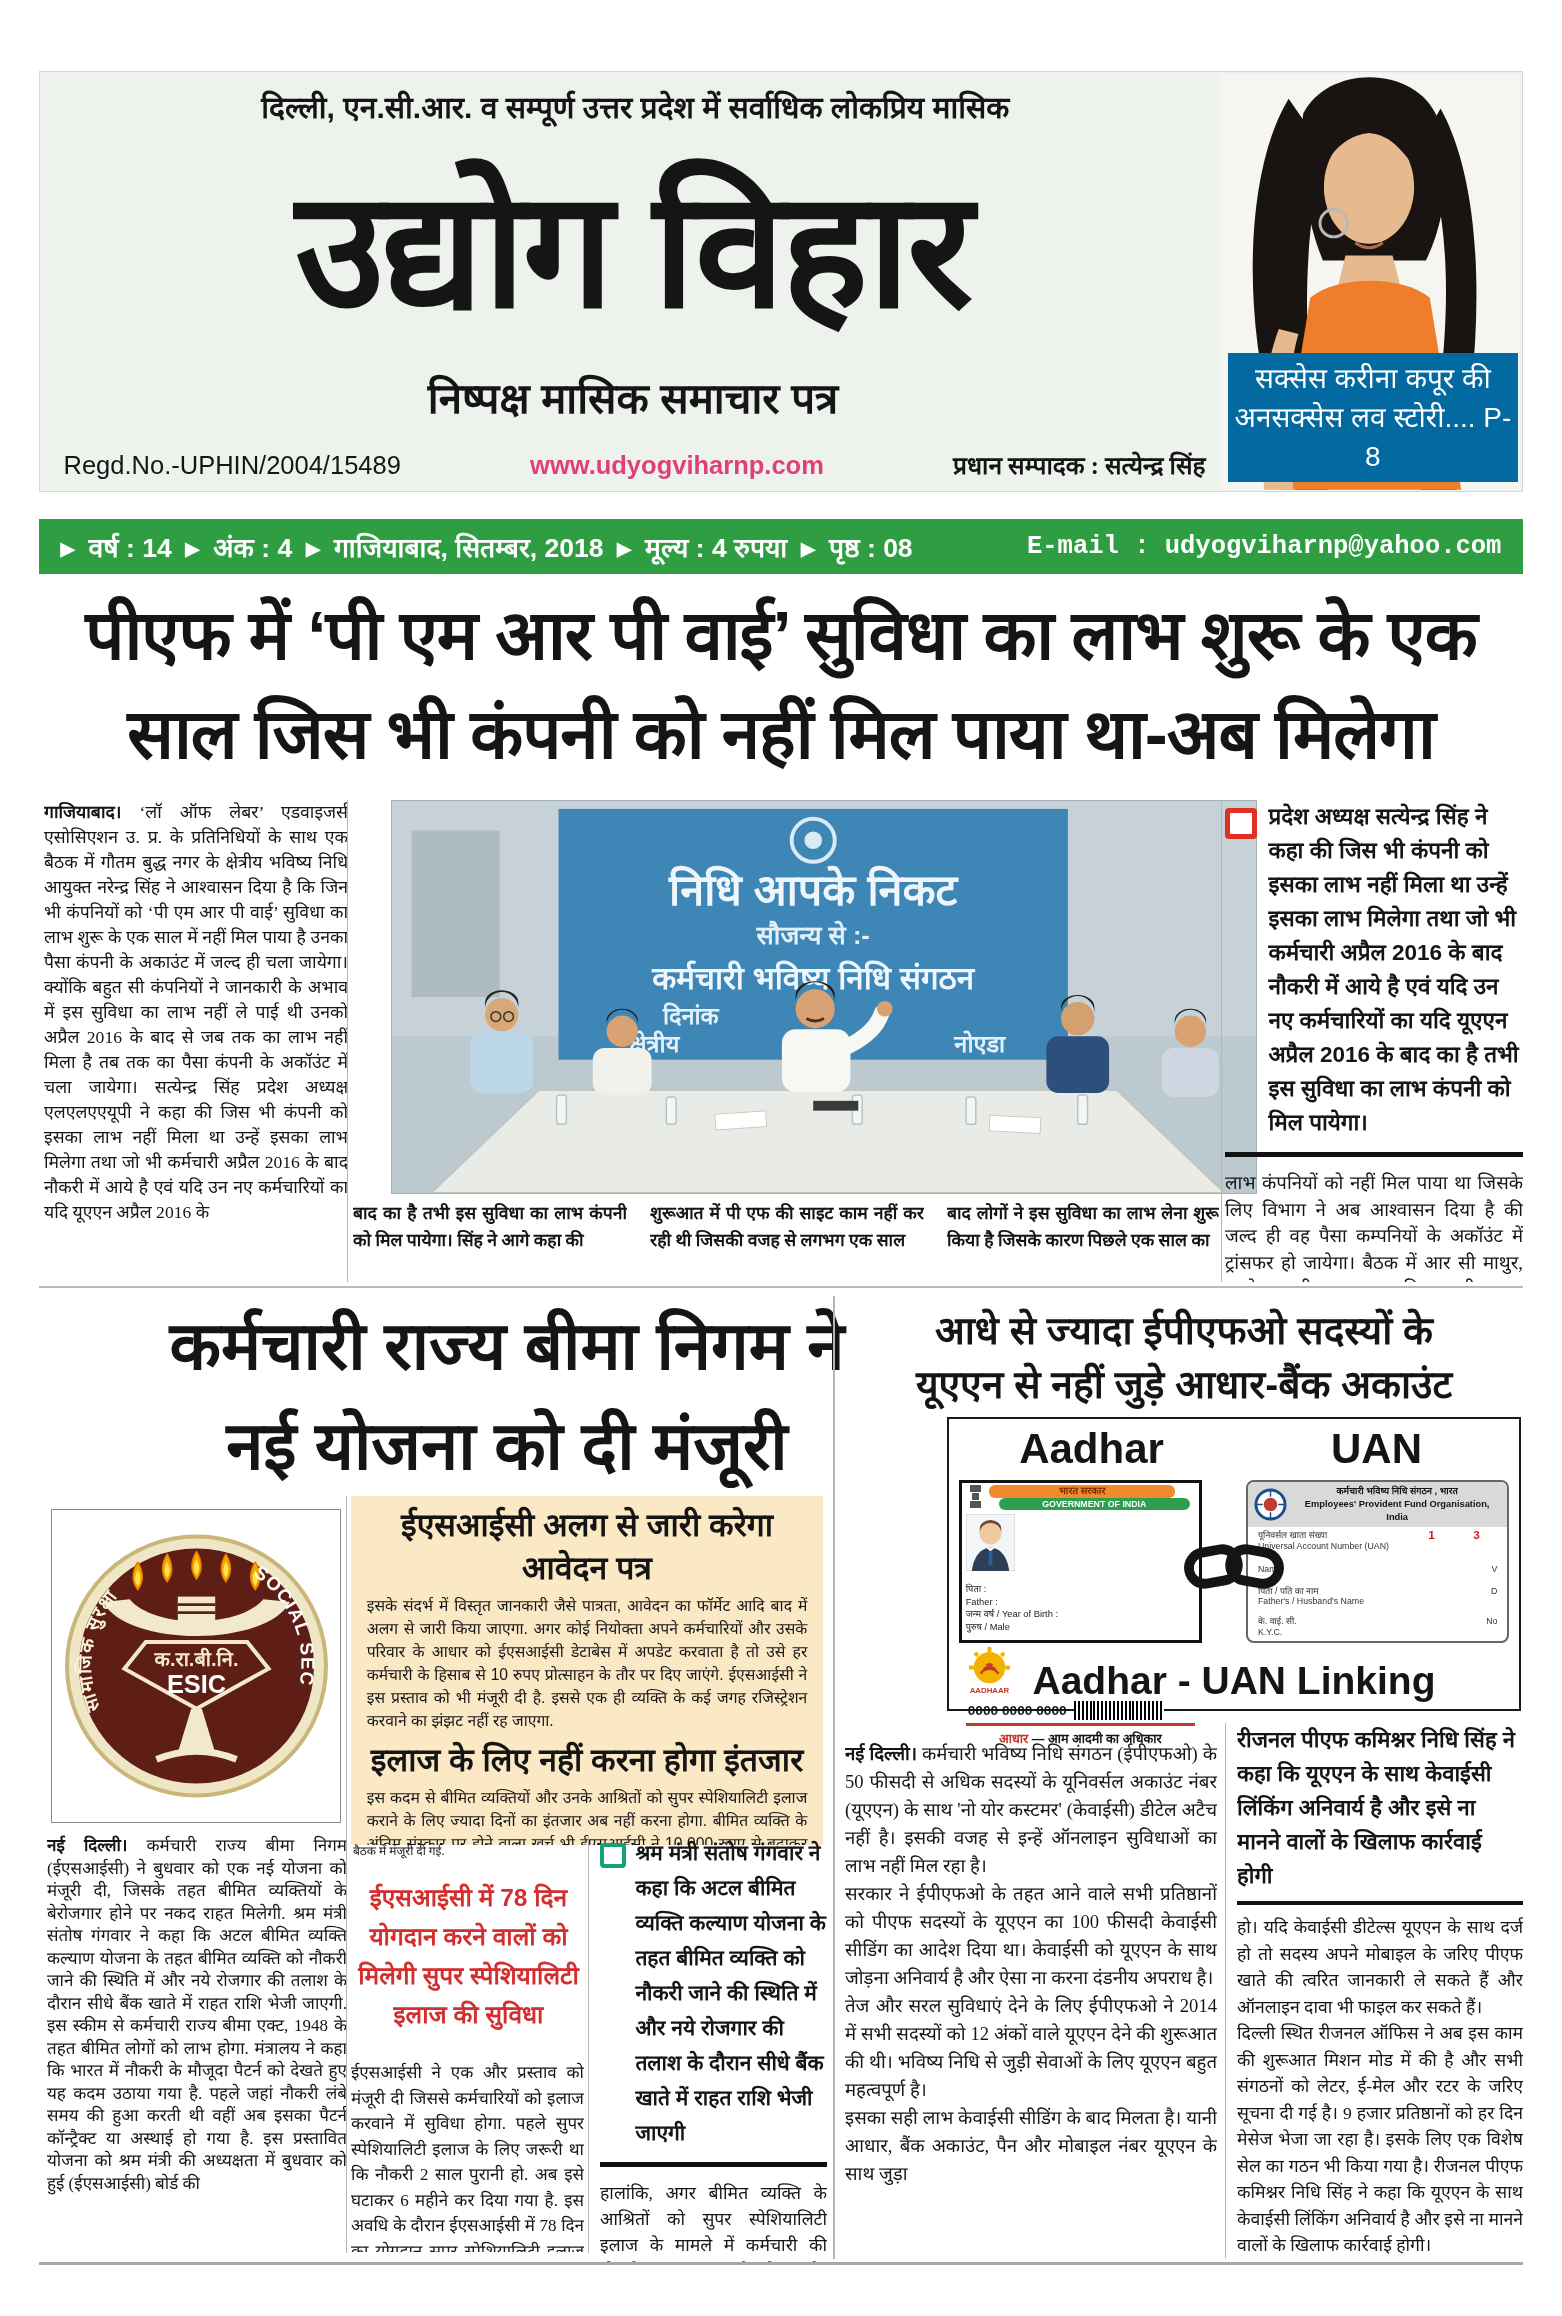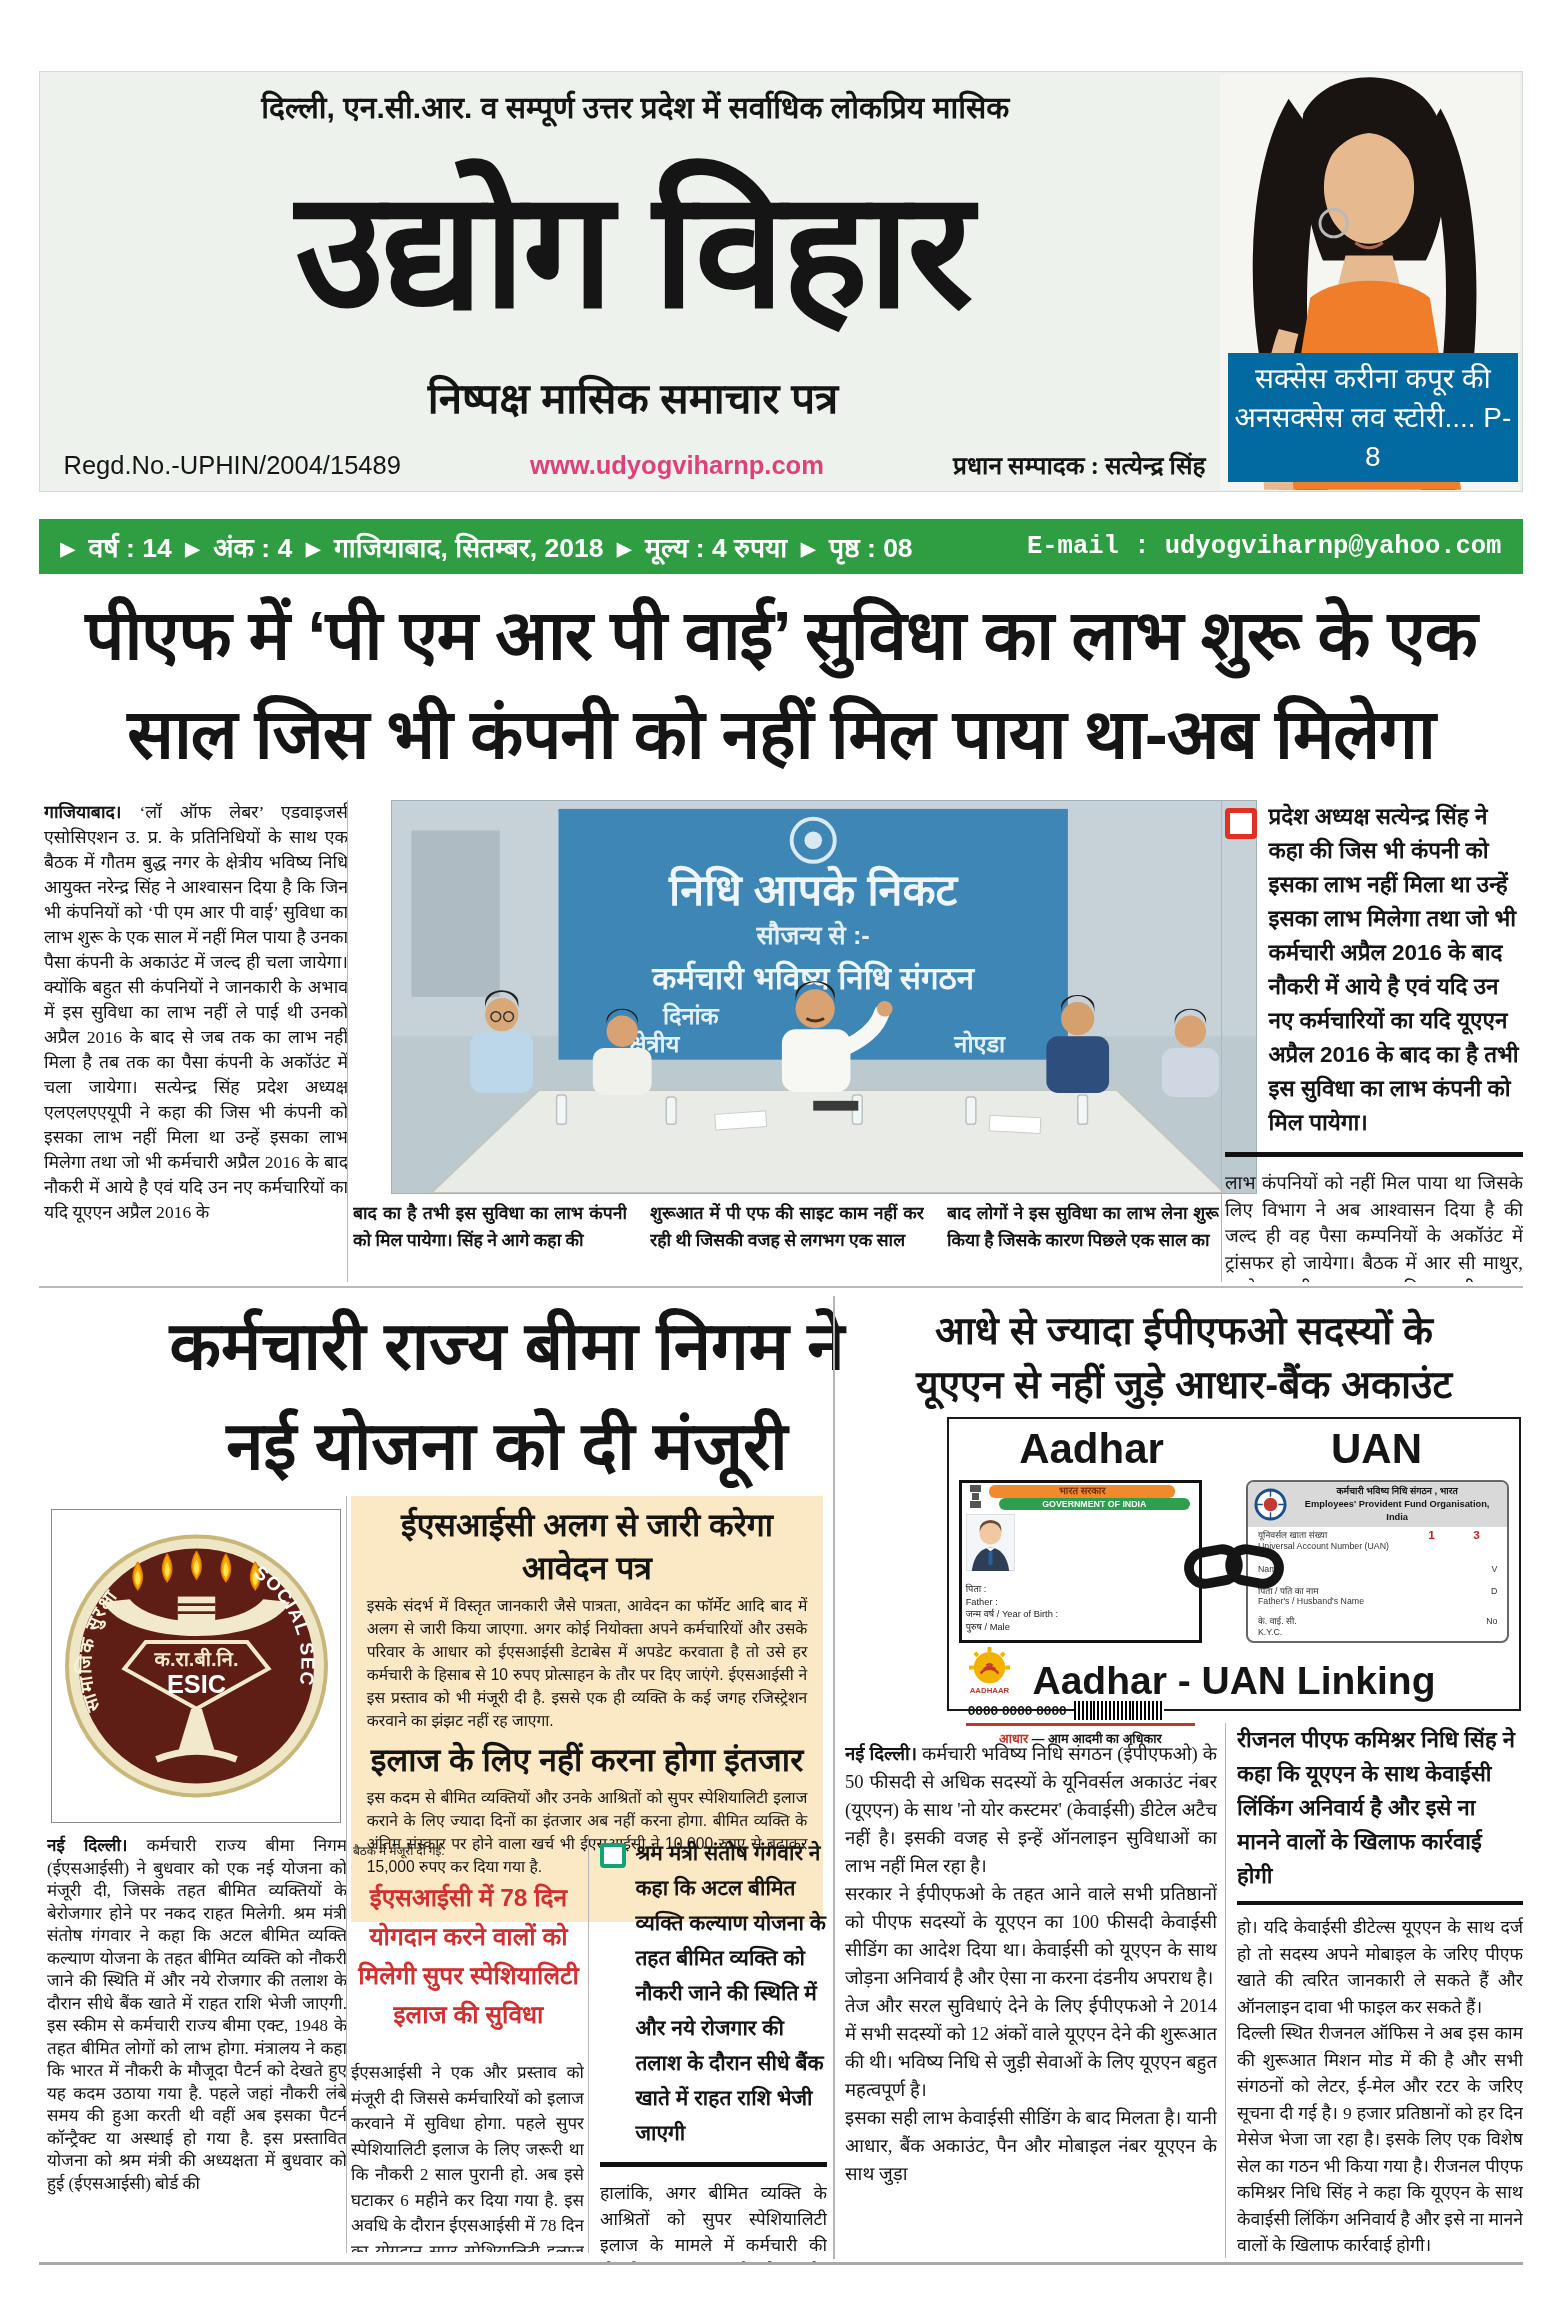--- a/index.html
+++ b/index.html
@@ -52,21 +52,21 @@
 
   .cap{top:1200px;height:82px;font-weight:bold;font-size:17.6px;line-height:26.5px;text-align:justify;overflow:hidden;}
 
   
   .headline2{left:44px;top:1296px;width:926px;text-align:center;font-family:"Liberation Sans",sans-serif;
             font-weight:800;font-size:67px;line-height:100px;}
   .esic-fig{left:51px;top:1509px;width:290px;height:314px;border:1px solid #8a8a8a;background:#fff;
             display:flex;align-items:center;justify-content:center;box-sizing:border-box;}
   .esic-body{left:47px;top:1835px;width:300px;height:416px;font-size:17px;line-height:22.5px;text-align:justify;overflow:hidden;}
 
-  .ybox{left:351px;top:1496px;width:472px;height:426px;background:#fbe8c5;box-sizing:border-box;
+  .ybox{left:351px;top:1496px;width:472px;height:349px;background:#fbe8c5;box-sizing:border-box;
         padding:7.8px 15.7px;overflow:hidden;font-family:"Liberation Sans",sans-serif;}
   .ybox .yh{font-weight:bold;font-size:32px;text-align:center;line-height:43px;}
   .ybox .yb{font-size:15.7px;line-height:23px;text-align:justify;margin:3.9px 0 7.8px 0;}
 
   .midnote{left:353px;top:1839px;width:230px;font-size:12px;}
   .redhead{left:351px;top:1878px;width:235px;color:#d32f2f;font-family:"Liberation Sans",sans-serif;
            font-weight:bold;font-size:24.5px;line-height:39px;text-align:center;}
   .midbody{left:351px;top:2060px;width:233px;height:192px;font-size:17px;line-height:25.5px;text-align:justify;overflow:hidden;}
 
   .subB{left:600px;top:1835px;width:227px;height:427px;overflow:hidden;}

